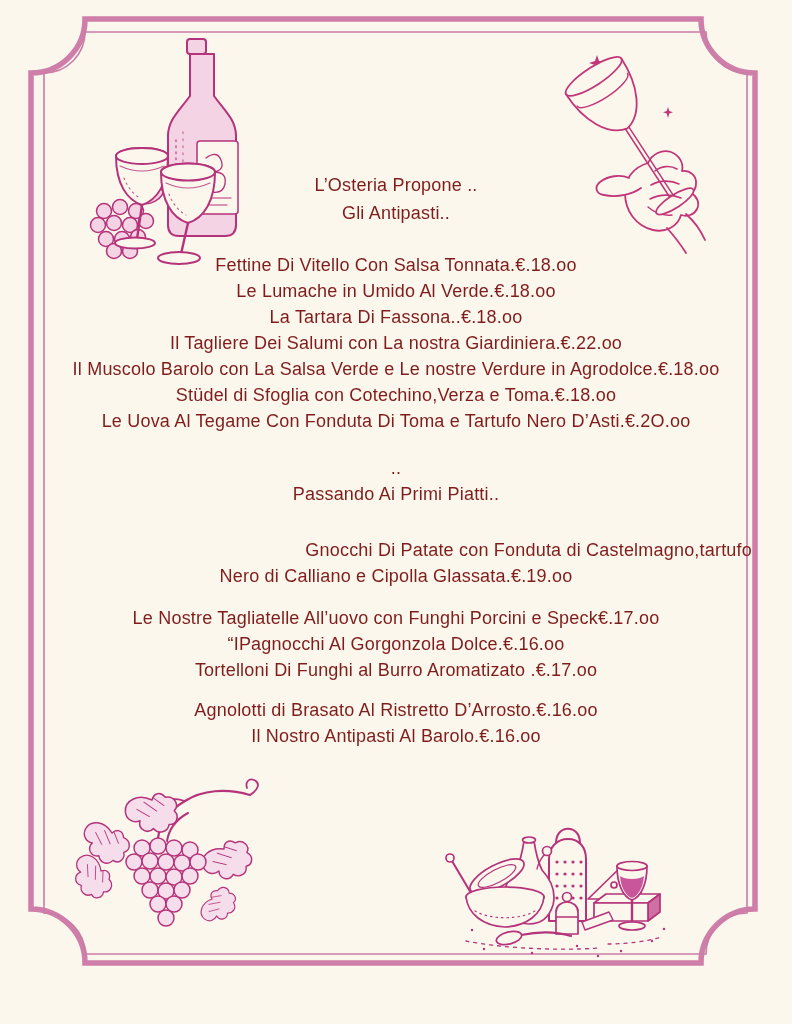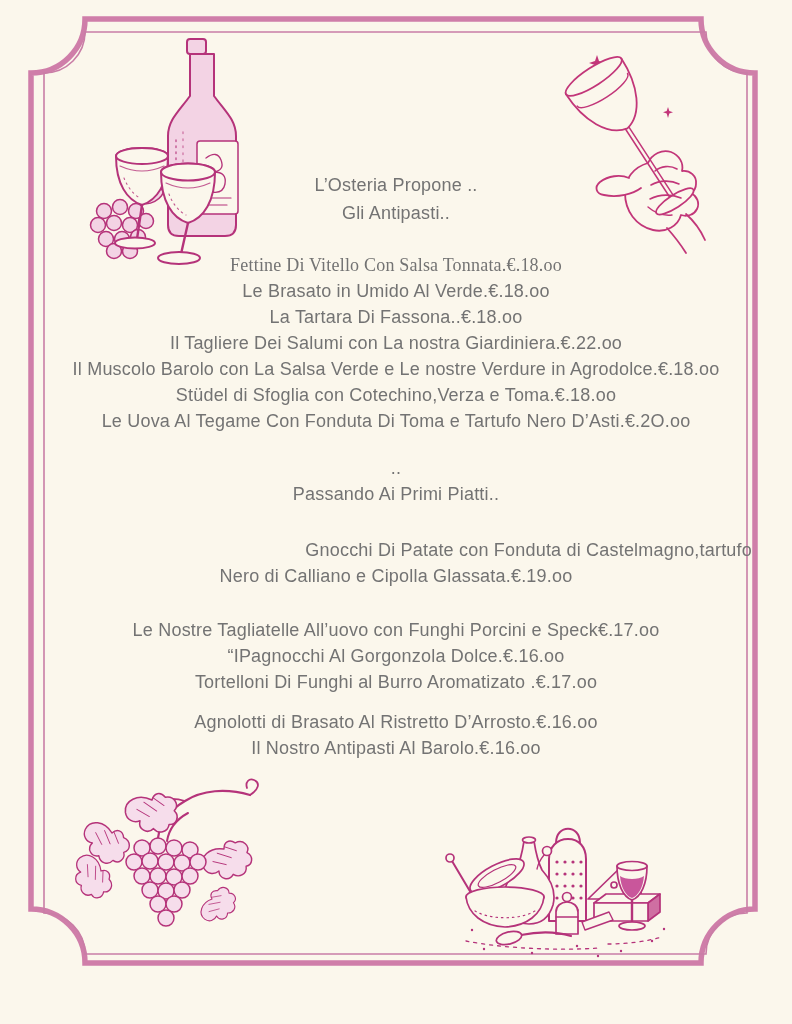--- a/index.html
+++ b/index.html
@@ -4,29 +4,29 @@
 <style>
   html,body{margin:0;padding:0;}
   body{
     width:792px;height:1024px;position:relative;overflow:hidden;
     background:#fbf7ec;
     font-family:"Liberation Sans", sans-serif;
   }
   .frame-svg{position:absolute;left:0;top:0;}
   .menu-text{
     position:absolute;left:40px;right:40px;top:171px;
-    text-align:center;color:#737373;
+    text-align:center;color:#7f1d1d;
     font-size:18px;line-height:26px;letter-spacing:.2px;
   }
   .title-line{line-height:28px;}
   .line{line-height:26px;white-space:nowrap;}
-  .gap25{margin-top:25px;font-family:Liberation Serif, serif;}
+  .gap25{margin-top:25px;}
   .gap21{margin-top:21px;}
   .gap30{margin-top:30px;text-align:right;}
-  .gap28{margin-top:28px;}
+  .gap28{margin-top:16px;}
   .gap26{margin-top:14px;}
 </style>
 </head>
 <body>
 
 <svg class="frame-svg" width="792" height="1024" viewBox="0 0 792 1024">
 
   <path d="M85 19 H701 A54 54 0 0 0 755 73 V909 A54 54 0 0 0 701 963 H85 A54 54 0 0 0 31 909 V73 A54 54 0 0 0 85 19 Z" fill="none" stroke="#cf7ea9" stroke-width="5.5"></path>
   <path d="M85 32 H706 A41 41 0 0 0 747 73 V913 A41 41 0 0 0 706 954 H85 A41 41 0 0 0 44 913 V73 A41 41 0 0 0 85 32 Z" fill="none" stroke="#c97da6" stroke-width="1.6"></path>
 
@@ -221,21 +221,21 @@
     <path d="M521 935 C540 931 558 932 571 936" stroke-width="2.2"></path>
     <ellipse cx="509" cy="938" rx="13" ry="6" transform="rotate(-14 509 938)" fill="#fbf7ec"></ellipse>
   </g>
 </svg>
 
 <div class="menu-text">
   <div class="title-line">L’Osteria Propone ..</div>
   <div class="title-line">Gli Antipasti..</div>
 
   <div class="line gap25">Fettine Di Vitello Con Salsa Tonnata.€.18.oo</div>
-  <div class="line">Le Brasato in Umido Al Verde.€.18.oo</div>
+  <div class="line">Le Lumache in Umido Al Verde.€.18.oo</div>
   <div class="line">La Tartara Di Fassona..€.18.oo</div>
   <div class="line">Il Tagliere Dei Salumi con La nostra Giardiniera.€.22.oo</div>
   <div class="line">Il Muscolo Barolo con La Salsa Verde e Le nostre Verdure in Agrodolce.€.18.oo</div>
   <div class="line">Stüdel di Sfoglia con Cotechino,Verza e Toma.€.18.oo</div>
   <div class="line">Le Uova Al Tegame Con Fonduta Di Toma e Tartufo Nero D’Asti.€.2O.oo</div>
 
   <div class="line gap21">..</div>
   <div class="line">Passando Ai Primi Piatti..</div>
 
   <div class="line gap30">Gnocchi Di Patate con Fonduta di Castelmagno,tartufo</div>

